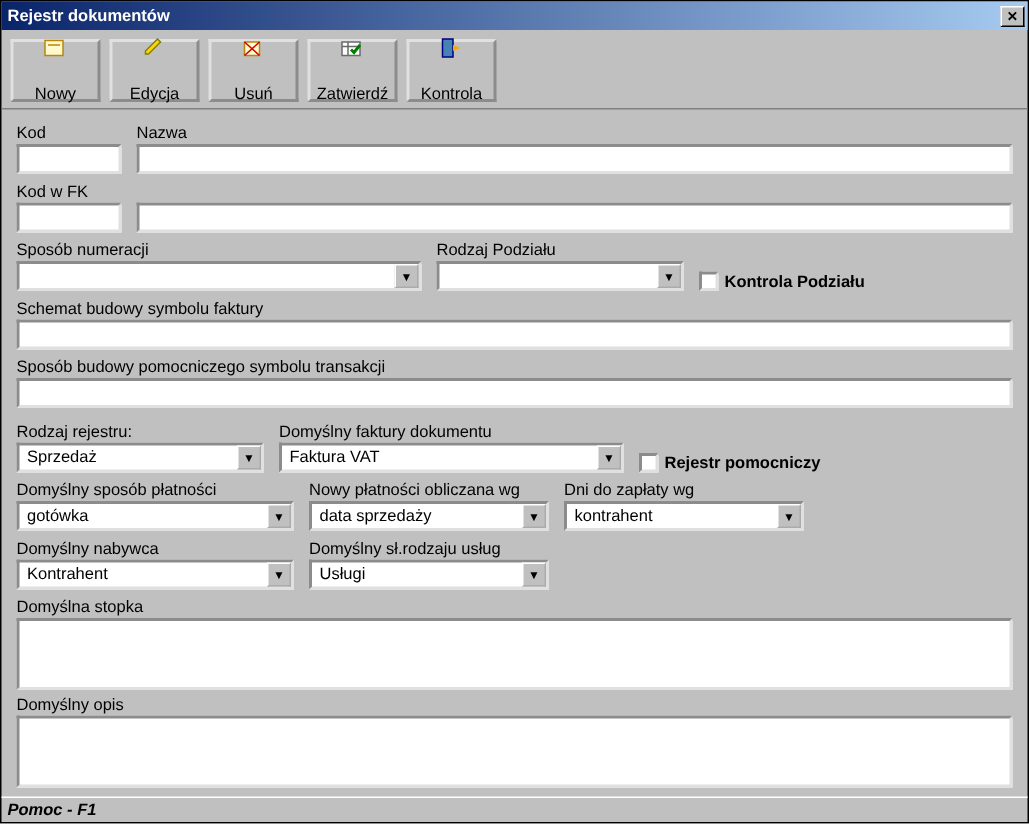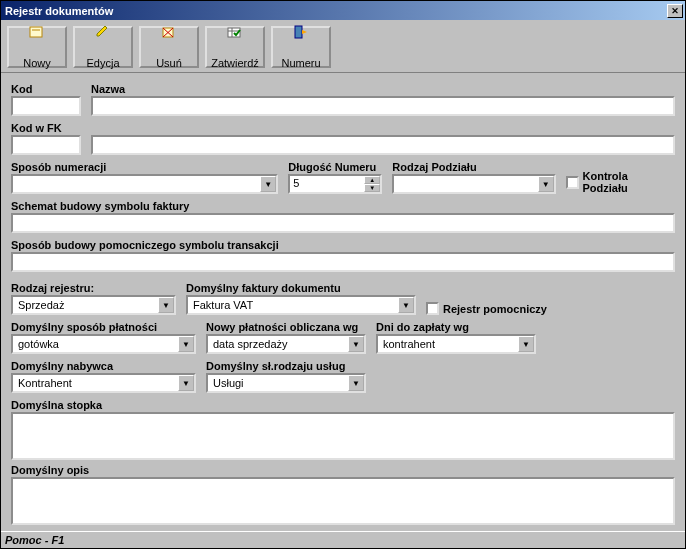--- a/index.html
+++ b/index.html
@@ -56,21 +56,21 @@
   }
   .tbtn .ic { width: 18px; height: 16px; display: flex; align-items:center; justify-content:center; }
   .tbtn span.lbl { font-size: 11px; }
   .body {
     flex: 1;
     padding: 10px 10px 2px 10px;
     position: relative;
   }
   .row { display: flex; gap: 10px; margin-bottom: 6px; align-items: flex-end;}
   .field { display: flex; flex-direction: column; }
-  .field label { font-weight: bold; font-size: 11px; margin-bottom: 1px; }
+  .field label { font-weight: normal; font-size: 11px; margin-bottom: 1px; }
   input[type=text], .combo, textarea, .spin {
     border: 2px inset #e0e0e0;
     background: #fff;
     font-family: Tahoma, Arial, sans-serif;
     font-size: 11px;
     padding: 1px 3px;
     height: 20px;
   }
   textarea { height: auto; resize: none; }
   .combo {
@@ -158,21 +158,21 @@
       </div>
       <span class="lbl">Zatwierdź</span>
     </div>
     <div class="tbtn">
       <div class="ic">
         <svg width="18" height="14" viewBox="0 0 18 14">
             <rect x="3" y="1" width="7" height="12" fill="#4682b4" stroke="#000080"></rect>
             <polygon points="10,5 15,7 10,9" fill="#ffa500"></polygon>
           </svg>
       </div>
-      <span class="lbl">Numeru</span>
+      <span class="lbl">Kontrola</span>
     </div>
   </div>
 
   <div class="body">
 
     <div class="row">
       <div class="field" style="width:70px">
         <label>Kod</label>
         <input type="text" value="" style="">
       </div>
@@ -192,30 +192,20 @@
         <input type="text" value="" style="">
       </div>
     </div>
 
     <div class="row">
       <div class="field" style="width:270px">
         <label>Sposób numeracji</label>
         <div class="combo">
           <span class="val"></span>
           <div class="dbtn">▼</div>
-        </div>
-      </div>
-      <div class="field" style="width:95px">
-        <label>Długość Numeru</label>
-        <div class="spin">
-          <span class="sval">5</span>
-          <div class="sbtns">
-            <div class="sb">▲</div>
-            <div class="sb">▼</div>
-          </div>
         </div>
       </div>
       <div class="field" style="width:165px">
         <label>Rodzaj Podziału</label>
         <div class="combo">
           <span class="val"></span>
           <div class="dbtn">▼</div>
         </div>
       </div>
       <div class="field" style="justify-content:center;">

